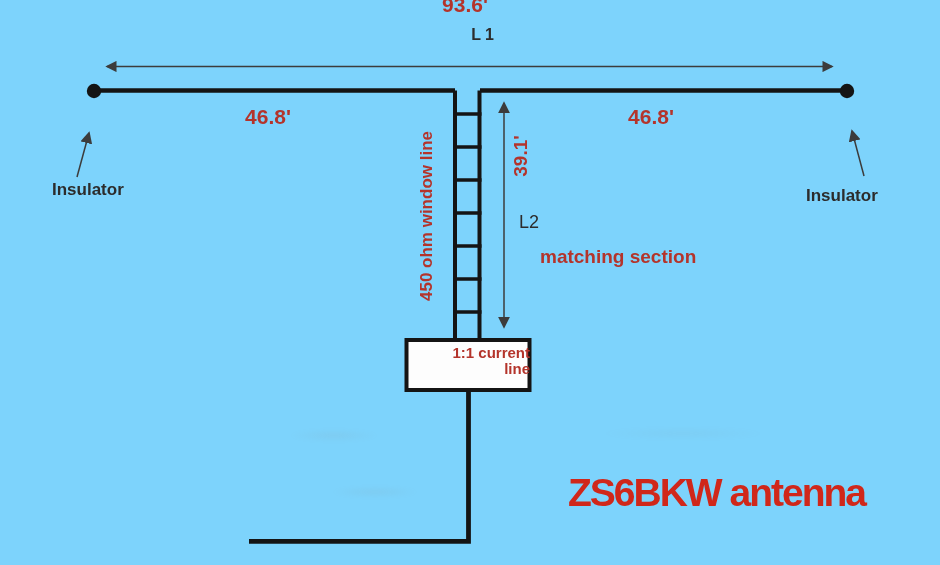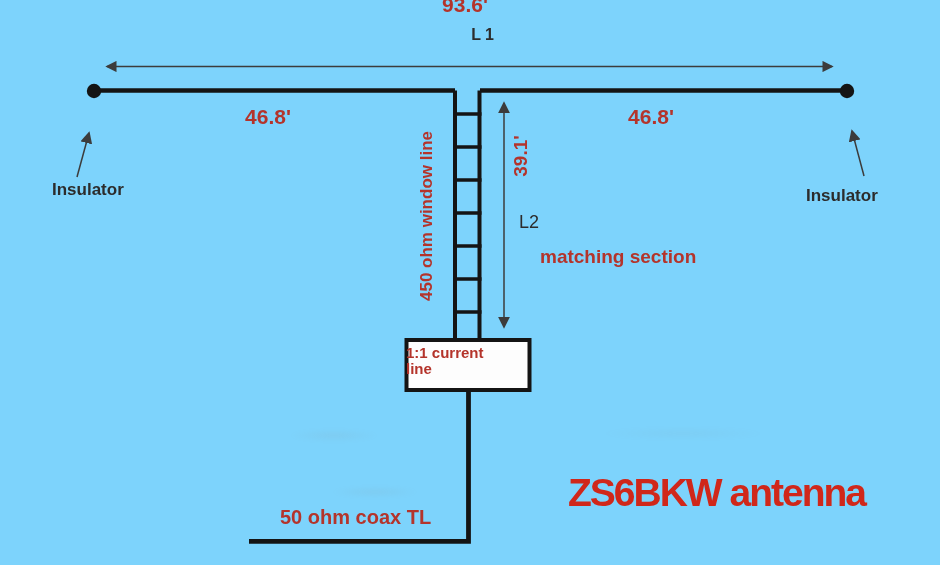--- a/index.html
+++ b/index.html
@@ -26,21 +26,21 @@
   #top-length{left:430px;top:-7px;width:70px;font-size:21px;text-align:center;}
   #l1-label{left:452px;top:26px;width:42px;font-size:16px;font-weight:bold;text-align:right;}
   #leg-left{left:240px;top:105px;width:56px;font-size:21px;text-align:center;}
   #leg-right{left:623px;top:105px;width:56px;font-size:21px;text-align:center;}
   #insulator-left{left:52px;top:180px;font-size:17px;}
   #insulator-right{left:806px;top:186px;font-size:17px;}
   #window-line{left:311px;top:205px;width:232px;height:22px;font-size:17px;line-height:22px;}
   #matching-length{left:491px;top:146px;width:60px;height:20px;font-size:19px;line-height:20px;}
   #l2-label{left:519px;top:212px;font-size:18px;font-weight:normal;}
   #matching-section{left:527px;top:246px;font-size:19px;margin-left:13px;}
-  #balun-label{left:406px;top:345px;width:124px;font-size:15px;line-height:16px;text-align:left;}
+  #balun-label{left:406px;top:345px;width:124px;font-size:15px;line-height:16px;text-align:right;}
   #coax-label{left:280px;top:506px;font-size:20px;}
   #title{left:568px;top:471px;font-size:39px;letter-spacing:-2px;color:var(--title-red);font-weight:bold;}
 </style>
 </head>
 <body>
 
 <div id="stage">
 
   <svg id="schematic" width="940" height="565" viewBox="0 0 940 565">
     <defs>
@@ -85,16 +85,15 @@
   <div class="lbl ink" id="insulator-left">Insulator</div>
   <div class="lbl ink" id="insulator-right">Insulator</div>
   <div class="lbl red vtext" id="window-line">450 ohm window line</div>
   <div class="lbl red vtext" id="matching-length">39.1'</div>
   <div class="lbl ink" id="l2-label">L2</div>
   <div class="lbl red" id="matching-section">matching section</div>
   <div class="lbl red" id="balun-label">
     <div>1:1 current</div>
     <div>line</div>
   </div>
-  <div class="lbl red" id="coax-label">50 ohm coax TL</div>
   <div class="lbl" id="title">ZS6BKW antenna</div>
 
 </div>
 
 </body></html>

